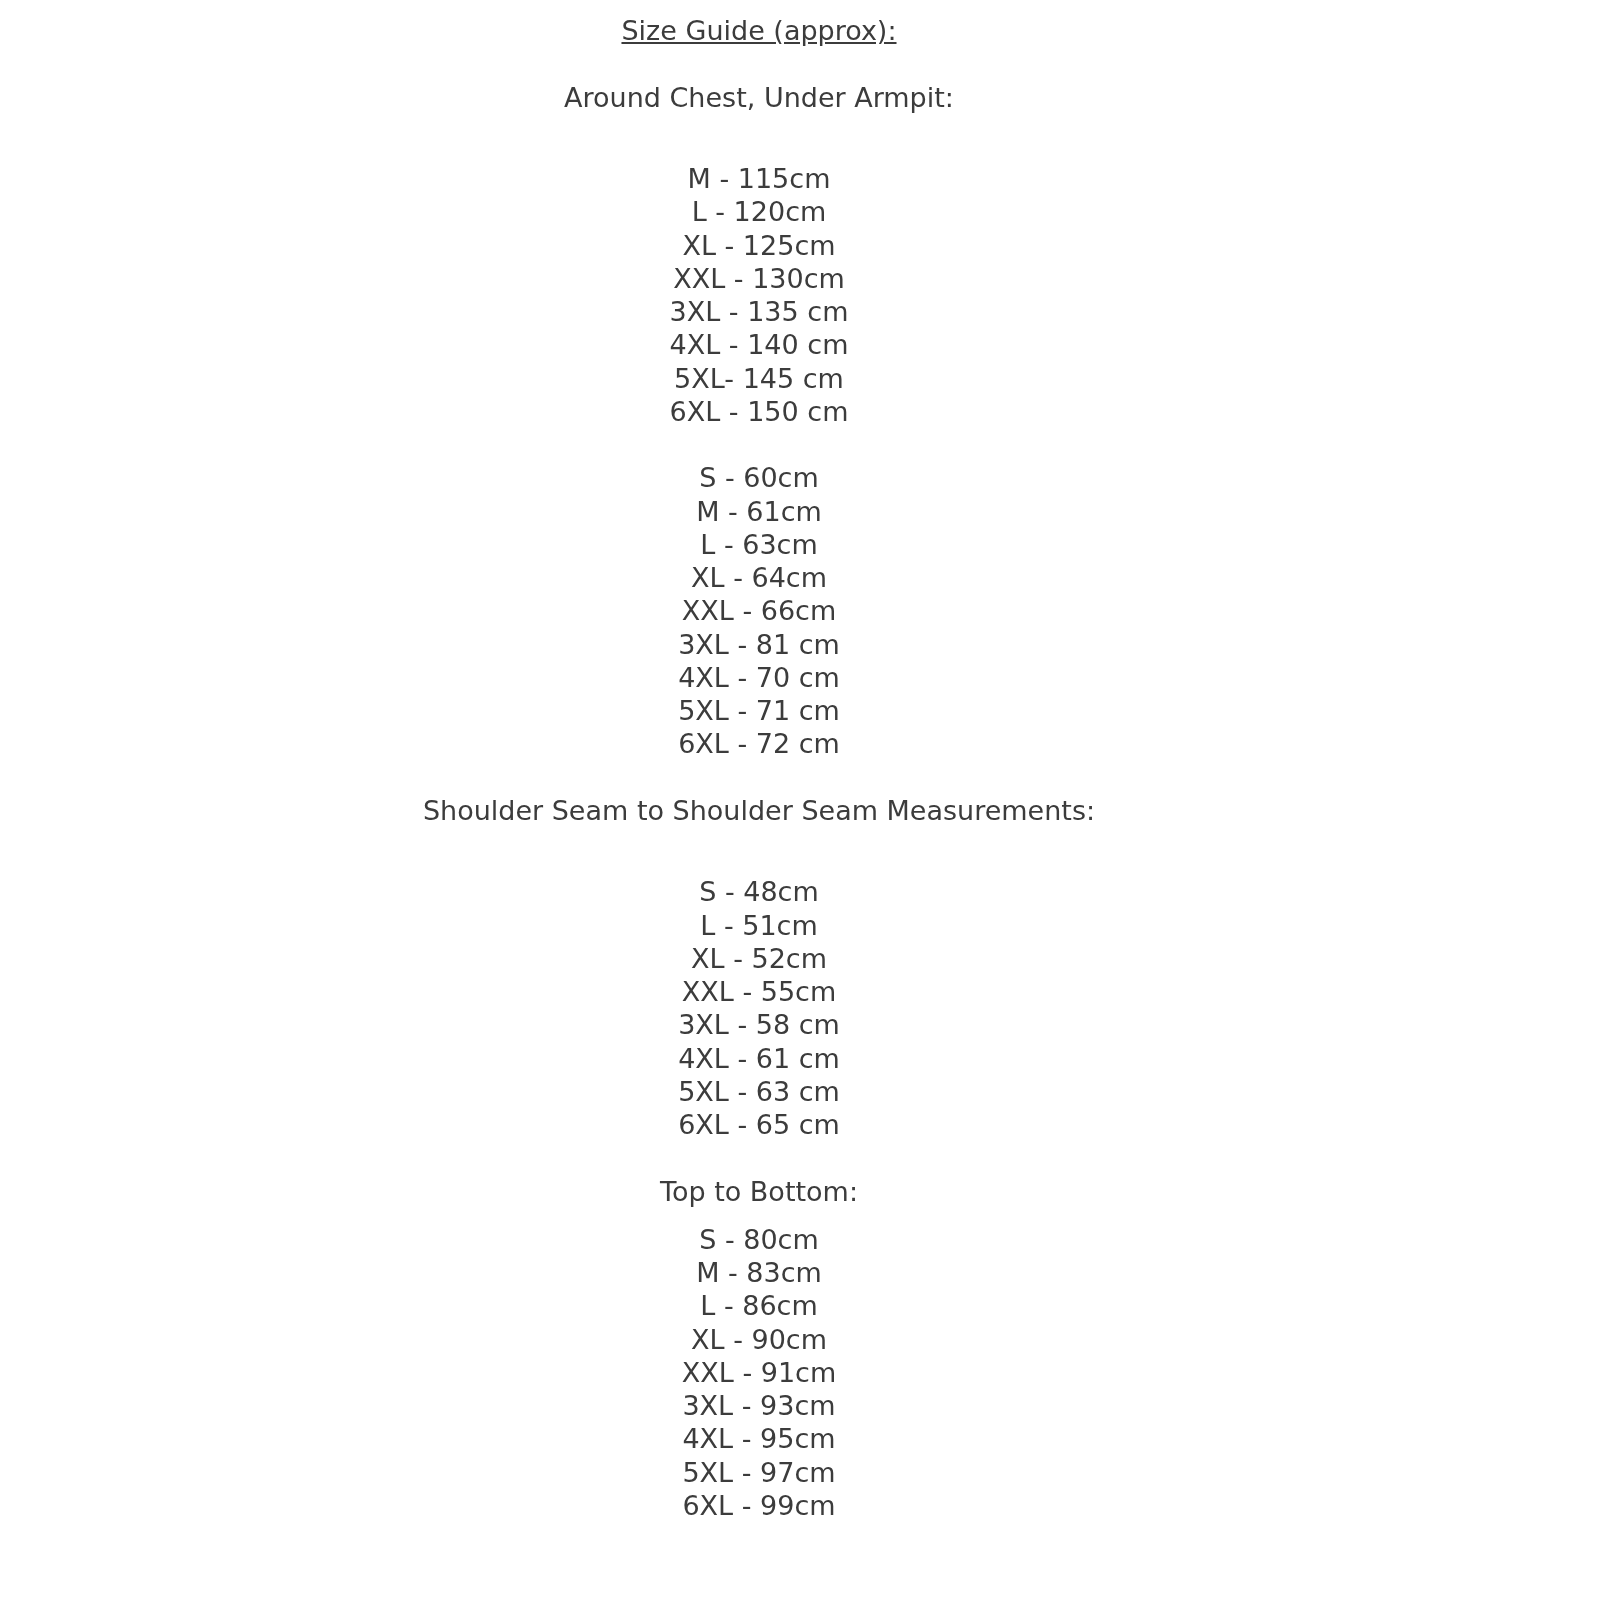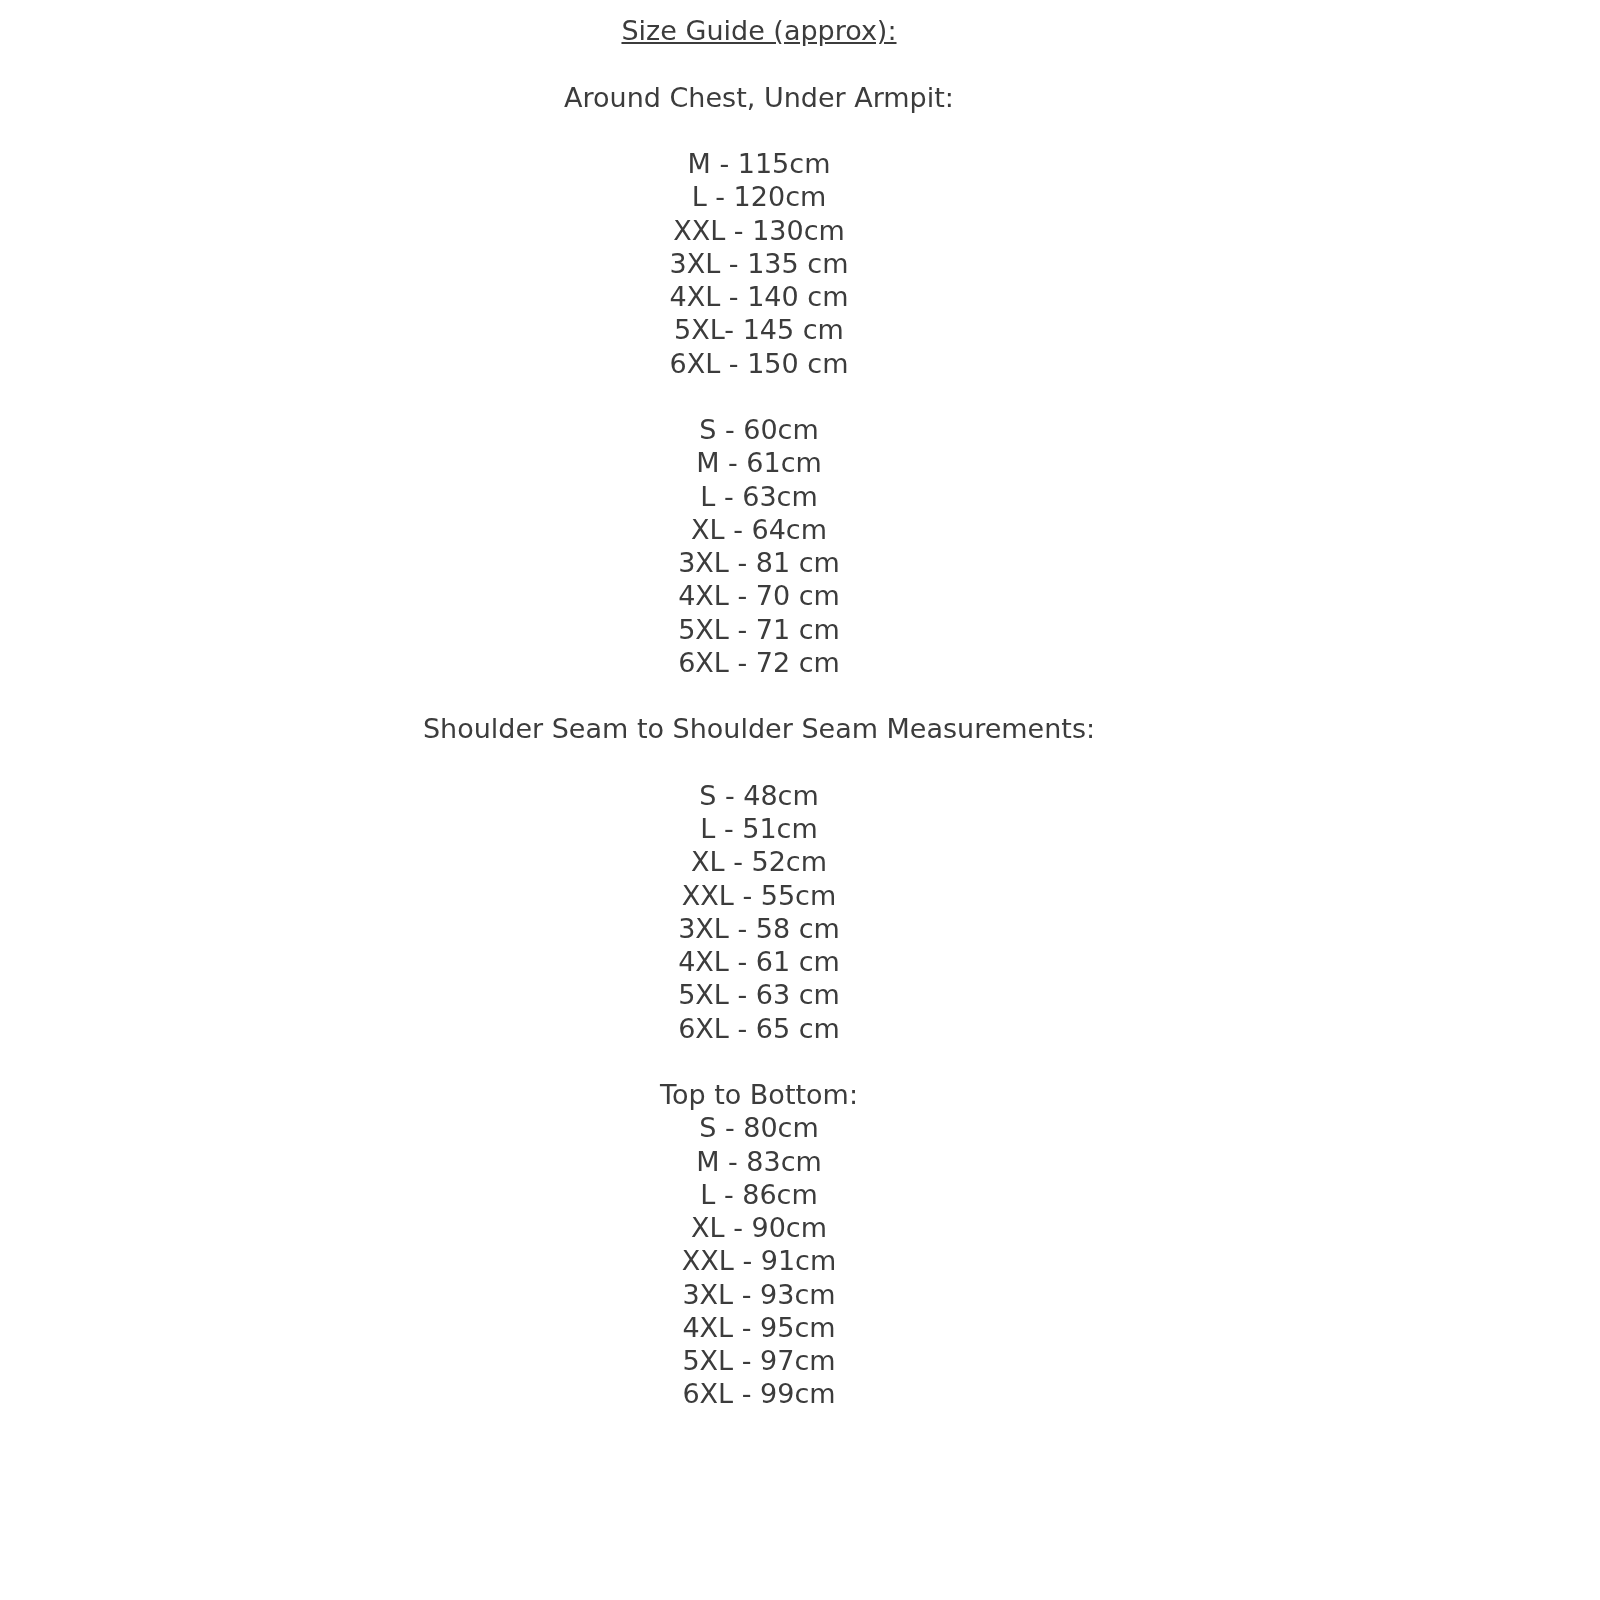--- a/index.html
+++ b/index.html
@@ -25,21 +25,21 @@
   }
   .title {
     font-size: 27px;
     font-weight: 400;
     margin: 0;
     text-decoration: underline;
   }
   .heading {
     font-size: 27px;
     font-weight: 400;
-    margin: 0;
+    margin: 15px;
   }
   section {
     margin-top: 33.25px; 
   }
   .gap {
     height: 33.25px;     
   }
   .row {
     white-space: pre;
   }
@@ -48,31 +48,33 @@
 <body style="background: rgb(255, 255, 255);">
 
 <div class="page">
   <h1 class="title">Size Guide (approx):</h1>
   <div id="sections">
       <section>
         <h2 class="heading">Around Chest, Under Armpit:</h2>
         <div class="gap"></div>
         <div class="row">M - 115cm</div>
         <div class="row">L - 120cm</div>
+        <div class="row">XL - 125cm</div>
         <div class="row">XXL - 130cm</div>
         <div class="row">3XL - 135 cm</div>
         <div class="row">4XL - 140 cm</div>
         <div class="row">5XL- 145 cm</div>
         <div class="row">6XL - 150 cm</div>
       </section>
       <section>
         <div class="row">S - 60cm</div>
         <div class="row">M - 61cm</div>
         <div class="row">L - 63cm</div>
         <div class="row">XL - 64cm</div>
+        <div class="row">XXL - 66cm</div>
         <div class="row">3XL - 81 cm</div>
         <div class="row">4XL - 70 cm</div>
         <div class="row">5XL - 71 cm</div>
         <div class="row">6XL - 72 cm</div>
       </section>
       <section>
         <h2 class="heading">Shoulder Seam to Shoulder Seam Measurements:</h2>
         <div class="gap"></div>
         <div class="row">S - 48cm</div>
         <div class="row">L - 51cm</div>

